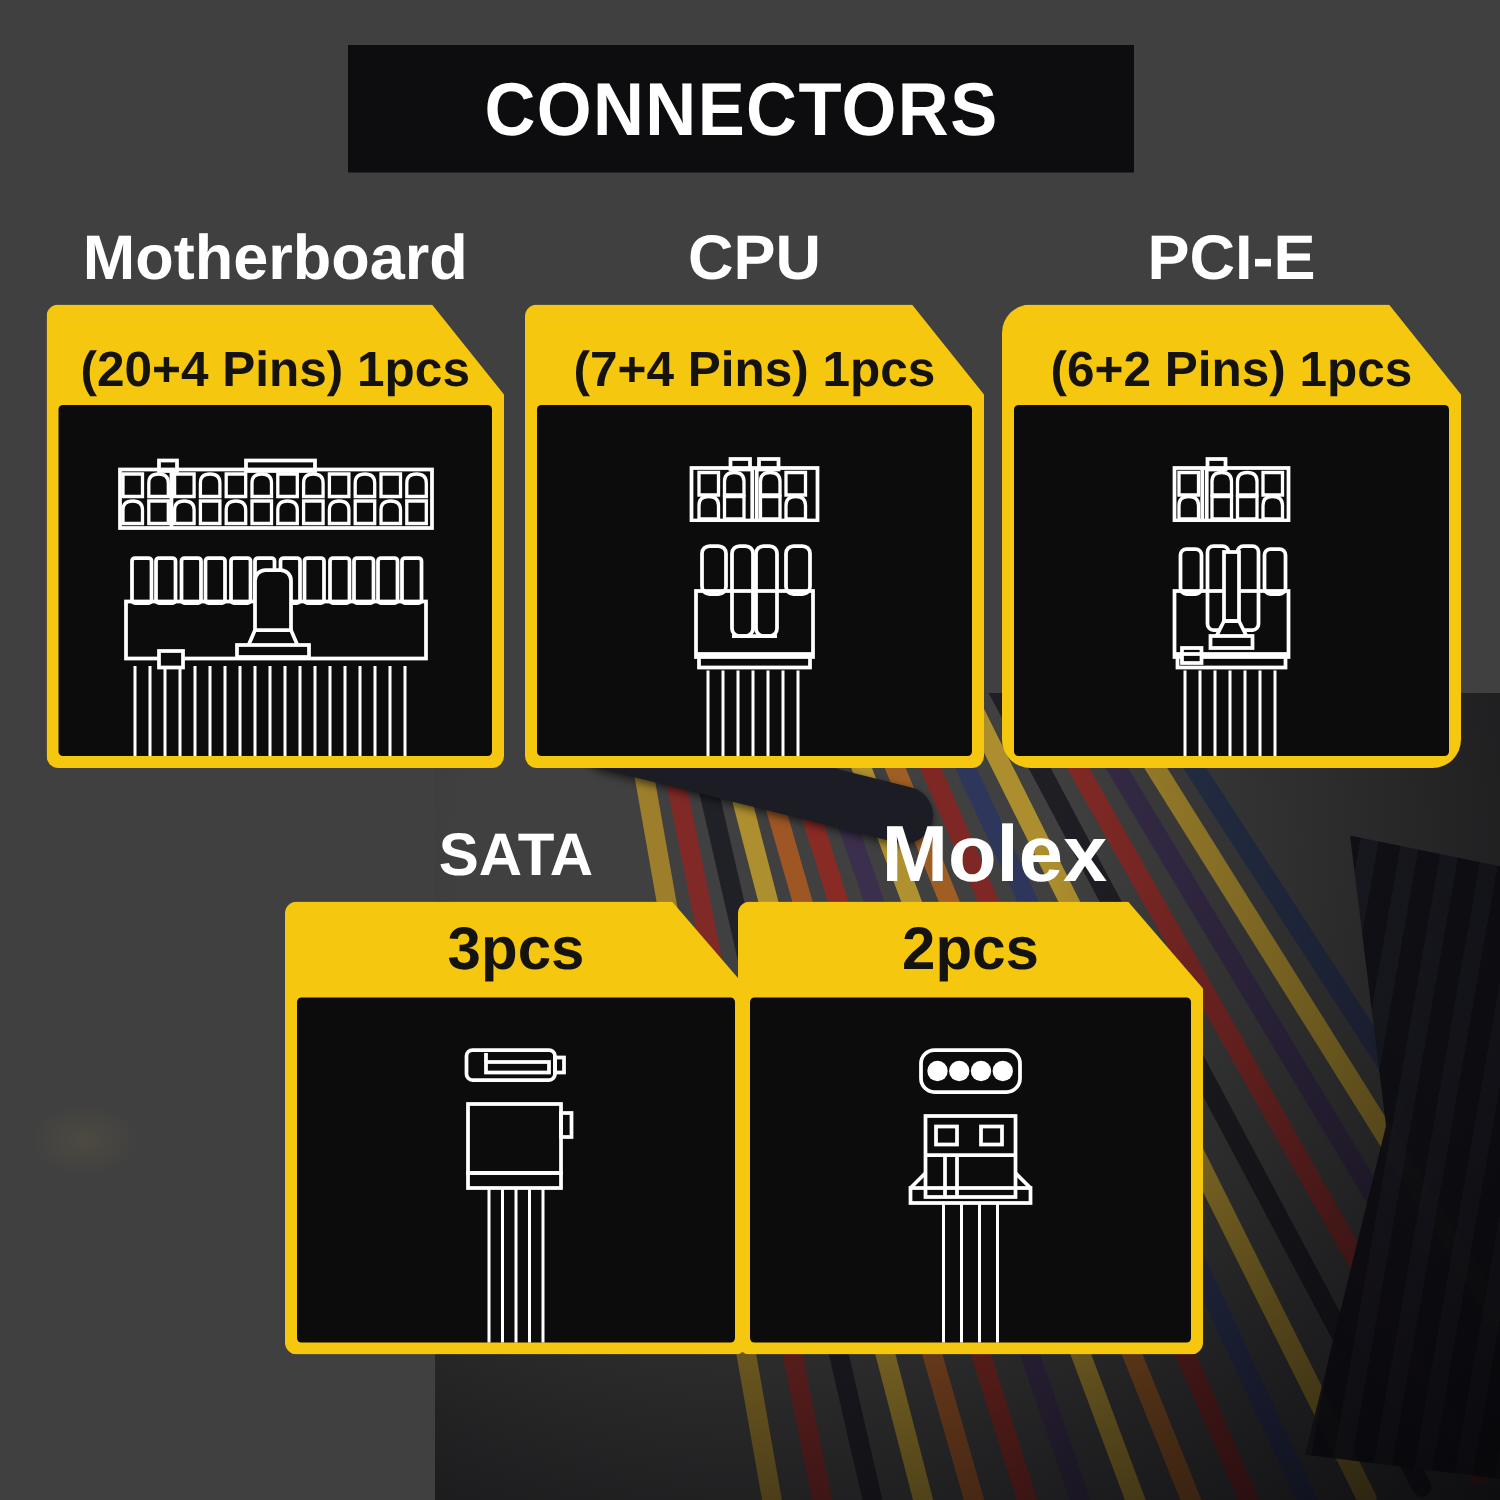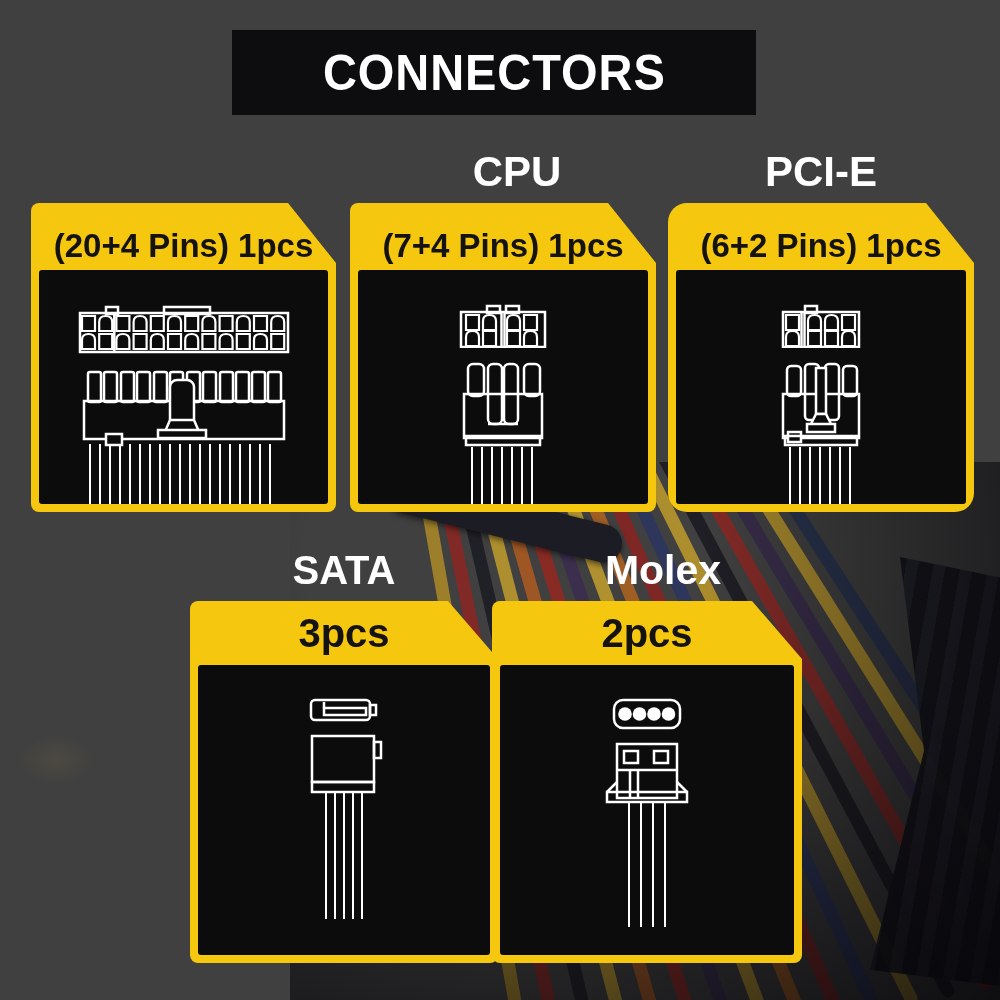--- a/index.html
+++ b/index.html
@@ -21,29 +21,29 @@
 
   
   .banner{position:absolute;left:232px;top:30px;width:524px;height:85px;background:#0d0d10;z-index:2;
           display:flex;align-items:center;justify-content:center;}
   .banner span{color:#fff;font-size:50px;font-weight:700;letter-spacing:1px;transform:scaleX(.94);}
 
   
   .ptitle{position:absolute;z-index:3;color:#fff;font-weight:700;font-size:42px;
           text-align:center;line-height:48px;height:48px;}
   .t-mb{left:31px;top:148px;width:305px;}
-  .t-cpu{left:364px;top:148px;width:306px;}
+  .t-cpu{left:350px;top:148px;width:306px;}
   .t-pcie{left:668px;top:148px;width:306px;}
   .t-sata{left:190px;top:546px;width:308px;font-size:40px;}
-  .t-molex{left:508px;top:546px;width:310px;font-size:41px;}
+  .t-molex{left:508px;top:546px;width:310px;font-size:53px;}
 
   
   .panel{position:absolute;z-index:3;background:#f5c70e;border-radius:8px;}
   .row1{top:203px;height:309px;clip-path:polygon(0 0,calc(100% - 48px) 0,100% 60px,100% 100%,0 100%);}
-  .row2{top:601px;height:362px;clip-path:polygon(0 0,calc(100% - 50px) 0,100% 58px,100% 100%,0 100%);}
+  .row2{top:601px;height:302px;clip-path:polygon(0 0,calc(100% - 50px) 0,100% 58px,100% 100%,0 100%);}
   .p-mb{left:31px;width:305px;}
   .p-cpu{left:350px;width:306px;}
   .p-pcie{left:668px;width:306px;border-radius:19px;}
   .p-sata{left:190px;width:308px;}
   .p-molex{left:492px;width:310px;}
   .phead{display:flex;align-items:center;justify-content:center;color:#151310;font-weight:700;}
   .row1 .phead{height:85px;font-size:33px;}
   .row2 .phead{height:64px;font-size:40px;}
   .pbody{position:absolute;left:8px;right:8px;bottom:8px;background:#0c0c0c;border-radius:3px;
          overflow:hidden;display:flex;flex-direction:column;align-items:center;}
@@ -87,20 +87,21 @@
     <div class="wire" style="left:448px;transform:rotate(-33deg);background:#23304f"></div>
     <div class="sleeve"></div>
     <div class="ribbed"></div>
   </div>
   <div class="badge"></div>
 
   <div class="banner">
     <span>CONNECTORS</span>
   </div>
 
+  <div class="ptitle t-mb">Motherboard</div>
   <div class="ptitle t-cpu">CPU</div>
   <div class="ptitle t-sata">SATA</div>
   <div class="ptitle t-pcie">PCI-E</div>
   <div class="ptitle t-molex">Molex</div>
 
   <section class="panel row1 p-mb">
     <div class="phead">
       <span>(20+4 Pins) 1pcs</span>
     </div>
     <div class="pbody">

